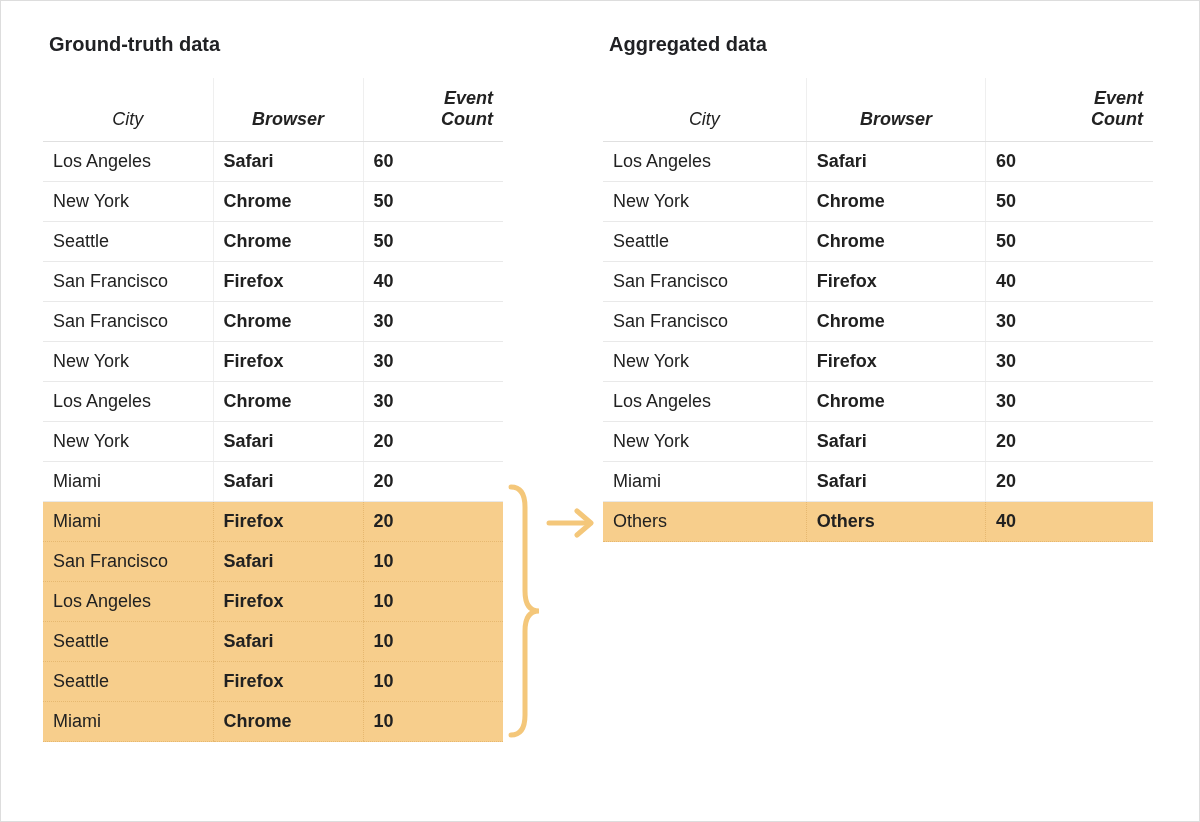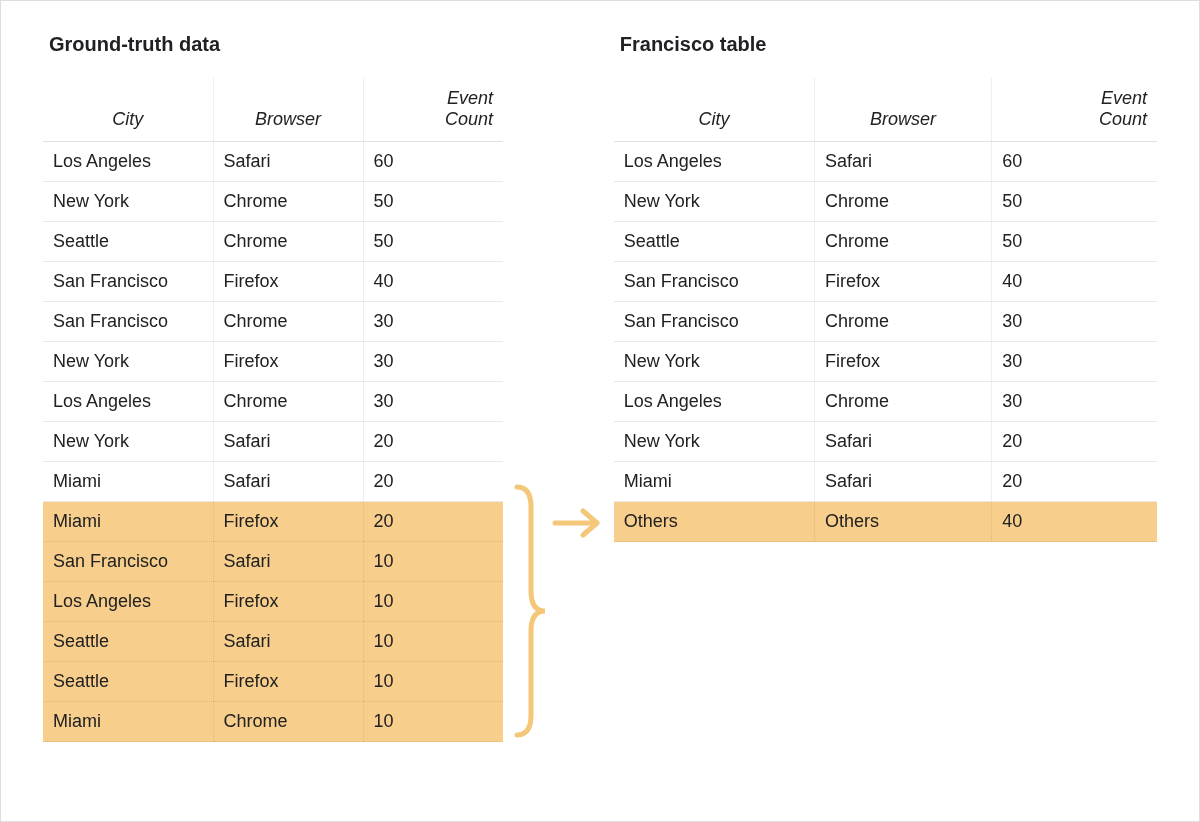--- a/index.html
+++ b/index.html
@@ -14,21 +14,21 @@
   .frame {
     width: 1200px;
     height: 822px;
     border: 1px solid #dddddd;
     position: relative;
     padding: 32px 42px;
   }
   .columns {
     display: flex;
     align-items: flex-start;
-    gap: 6px;
+    gap: 0;
   }
   .col-left  { width: 460px; }
   .col-mid   { width: 100px; position: relative; height: 760px; }
   .col-right { width: 550px; }
   h2.title {
     font-size: 20px;
     font-weight: 700;
     margin: 0 0 22px 6px;
     color: #202124;
   }
@@ -54,20 +54,21 @@
   table.data td {
     padding: 9px 10px 9px 10px;
     border-bottom: 1px solid #e9e9e9;
     color: #212121;
   }
   table.data td.num { text-align: left; }
   
   table.data th + th,
   table.data td + td {
     border-left: 1px solid #efefef;
+    font-weight: bold;
   }
   table.data tbody tr.hl td {
     background: #f7ce8c;
     border-bottom: 1px dotted #e6b870;
   }
   table.data tbody tr.hl td + td {
     border-left: 1px dotted #e6b870;
   }
   
   .col-mid svg {
@@ -192,21 +193,21 @@
                    Q 22 702 8 702"></path>
         </g>
         <g stroke="#f4c77a" stroke-width="5" fill="none" stroke-linecap="round" stroke-linejoin="round">
           <line x1="46" y1="490" x2="86" y2="490"></line>
           <polyline points="74,478 88,490 74,502"></polyline>
         </g>
       </svg>
     </div>
 
     <div class="col-right">
-      <h2 class="title">Francisco table</h2>
+      <h2 class="title">Aggregated data</h2>
       <table class="data">
         <colgroup>
             <col class="c-city">
             <col class="c-brow">
             <col class="c-cnt">
           </colgroup>
         <thead>
           <tr>
             <th>City</th>
             <th>Browser</th>

